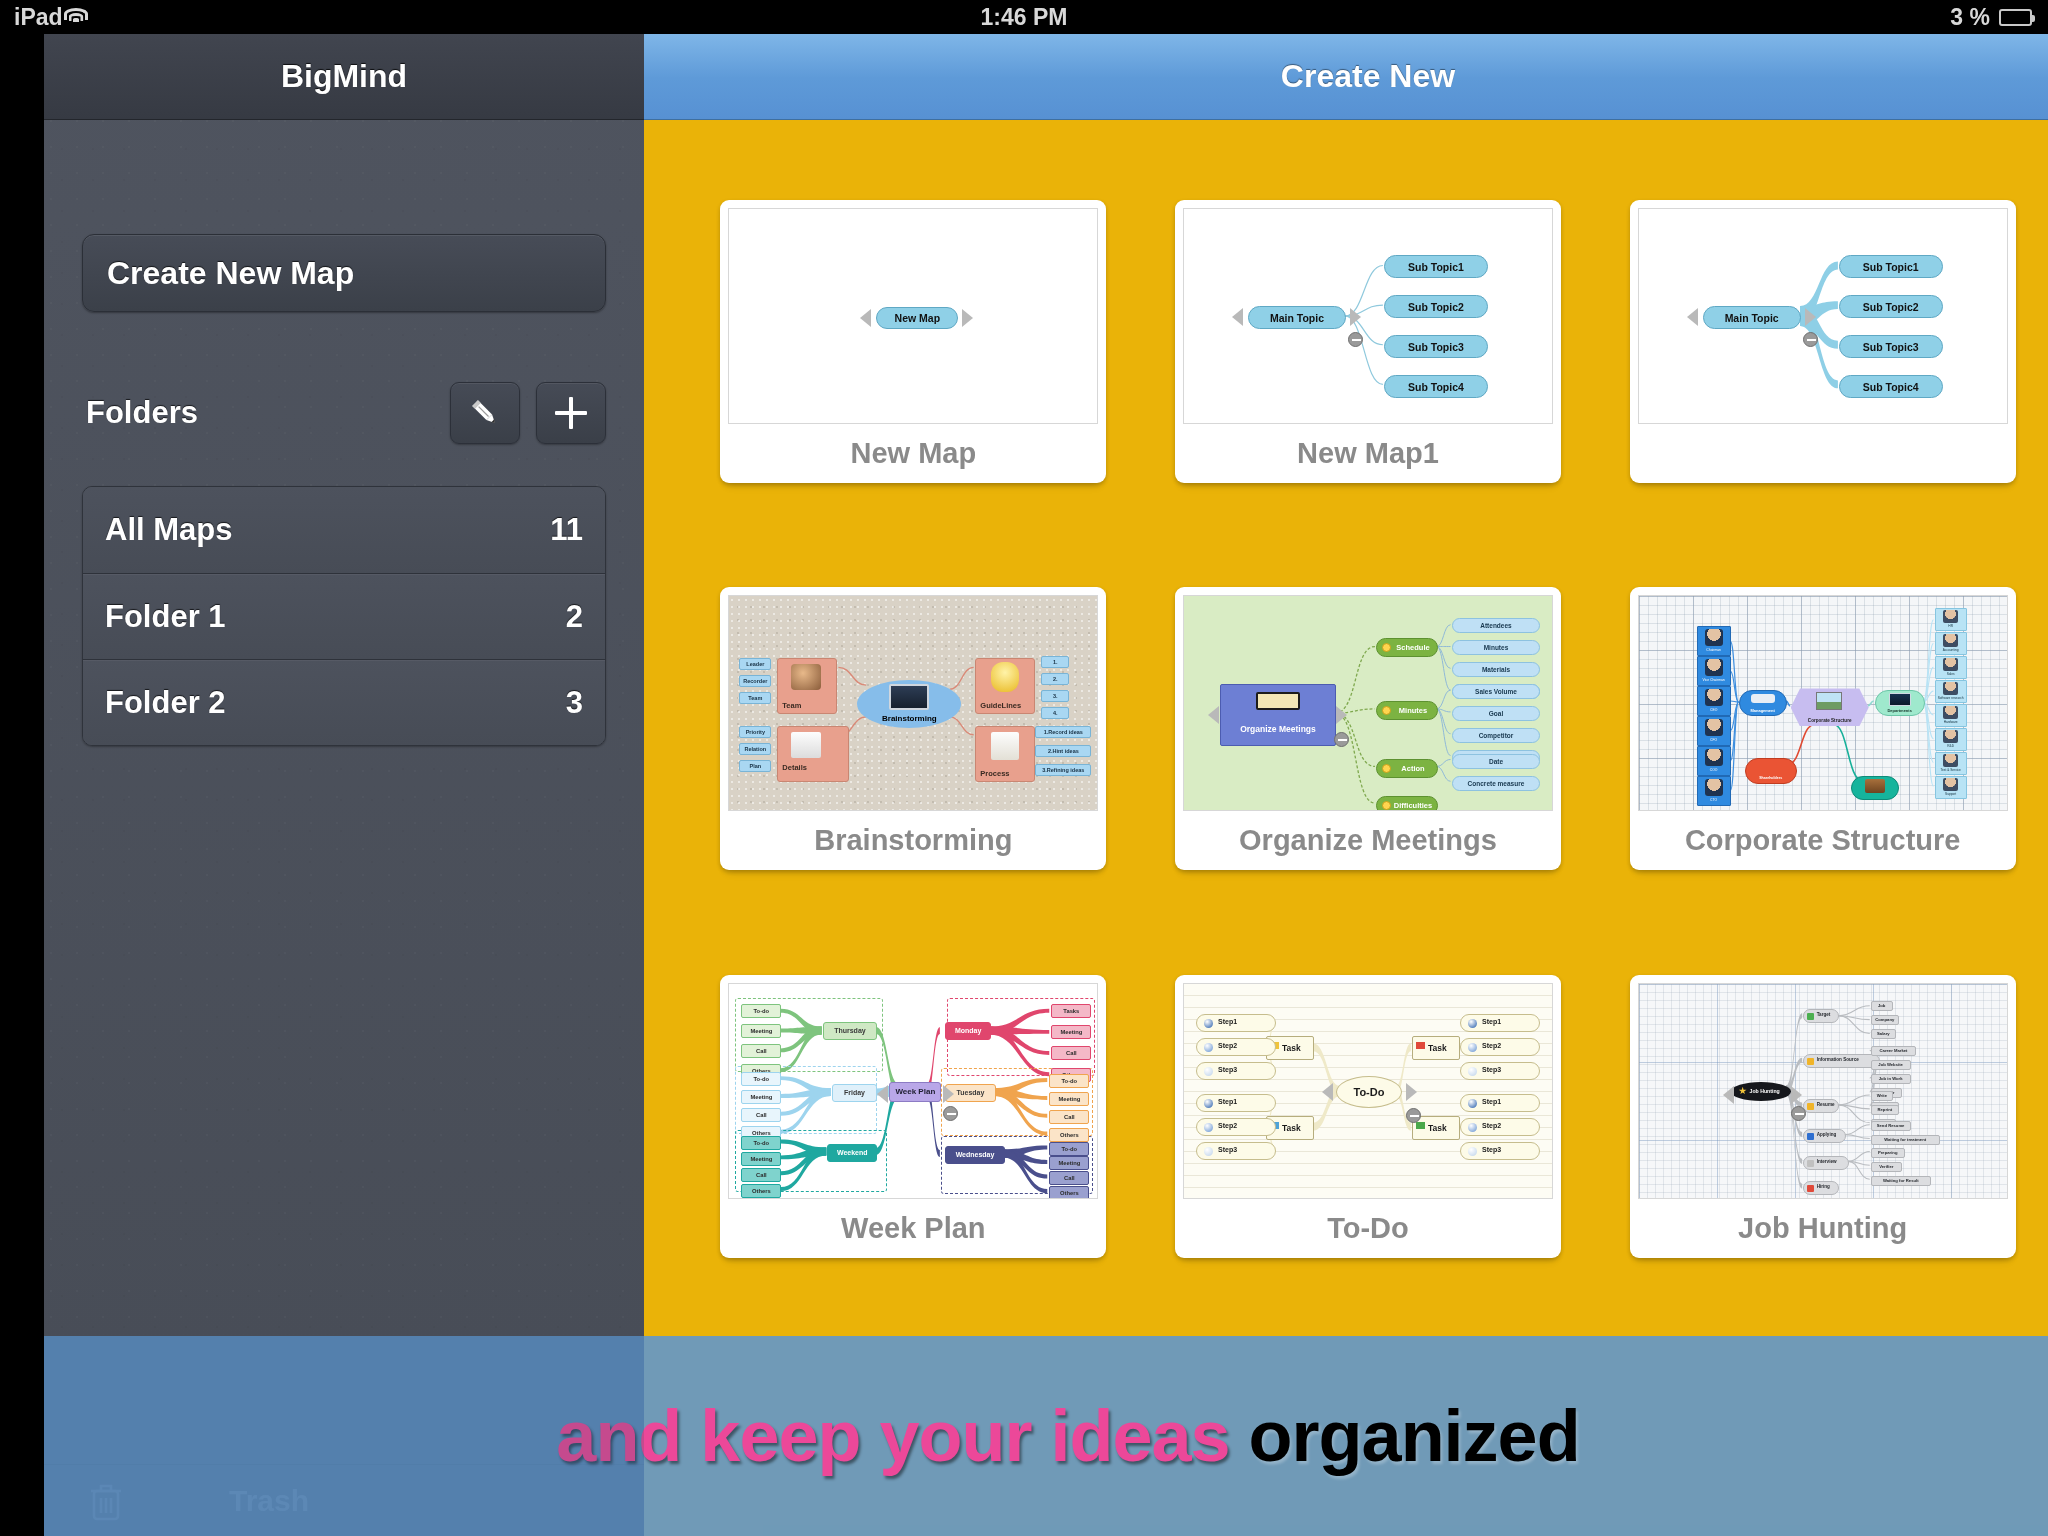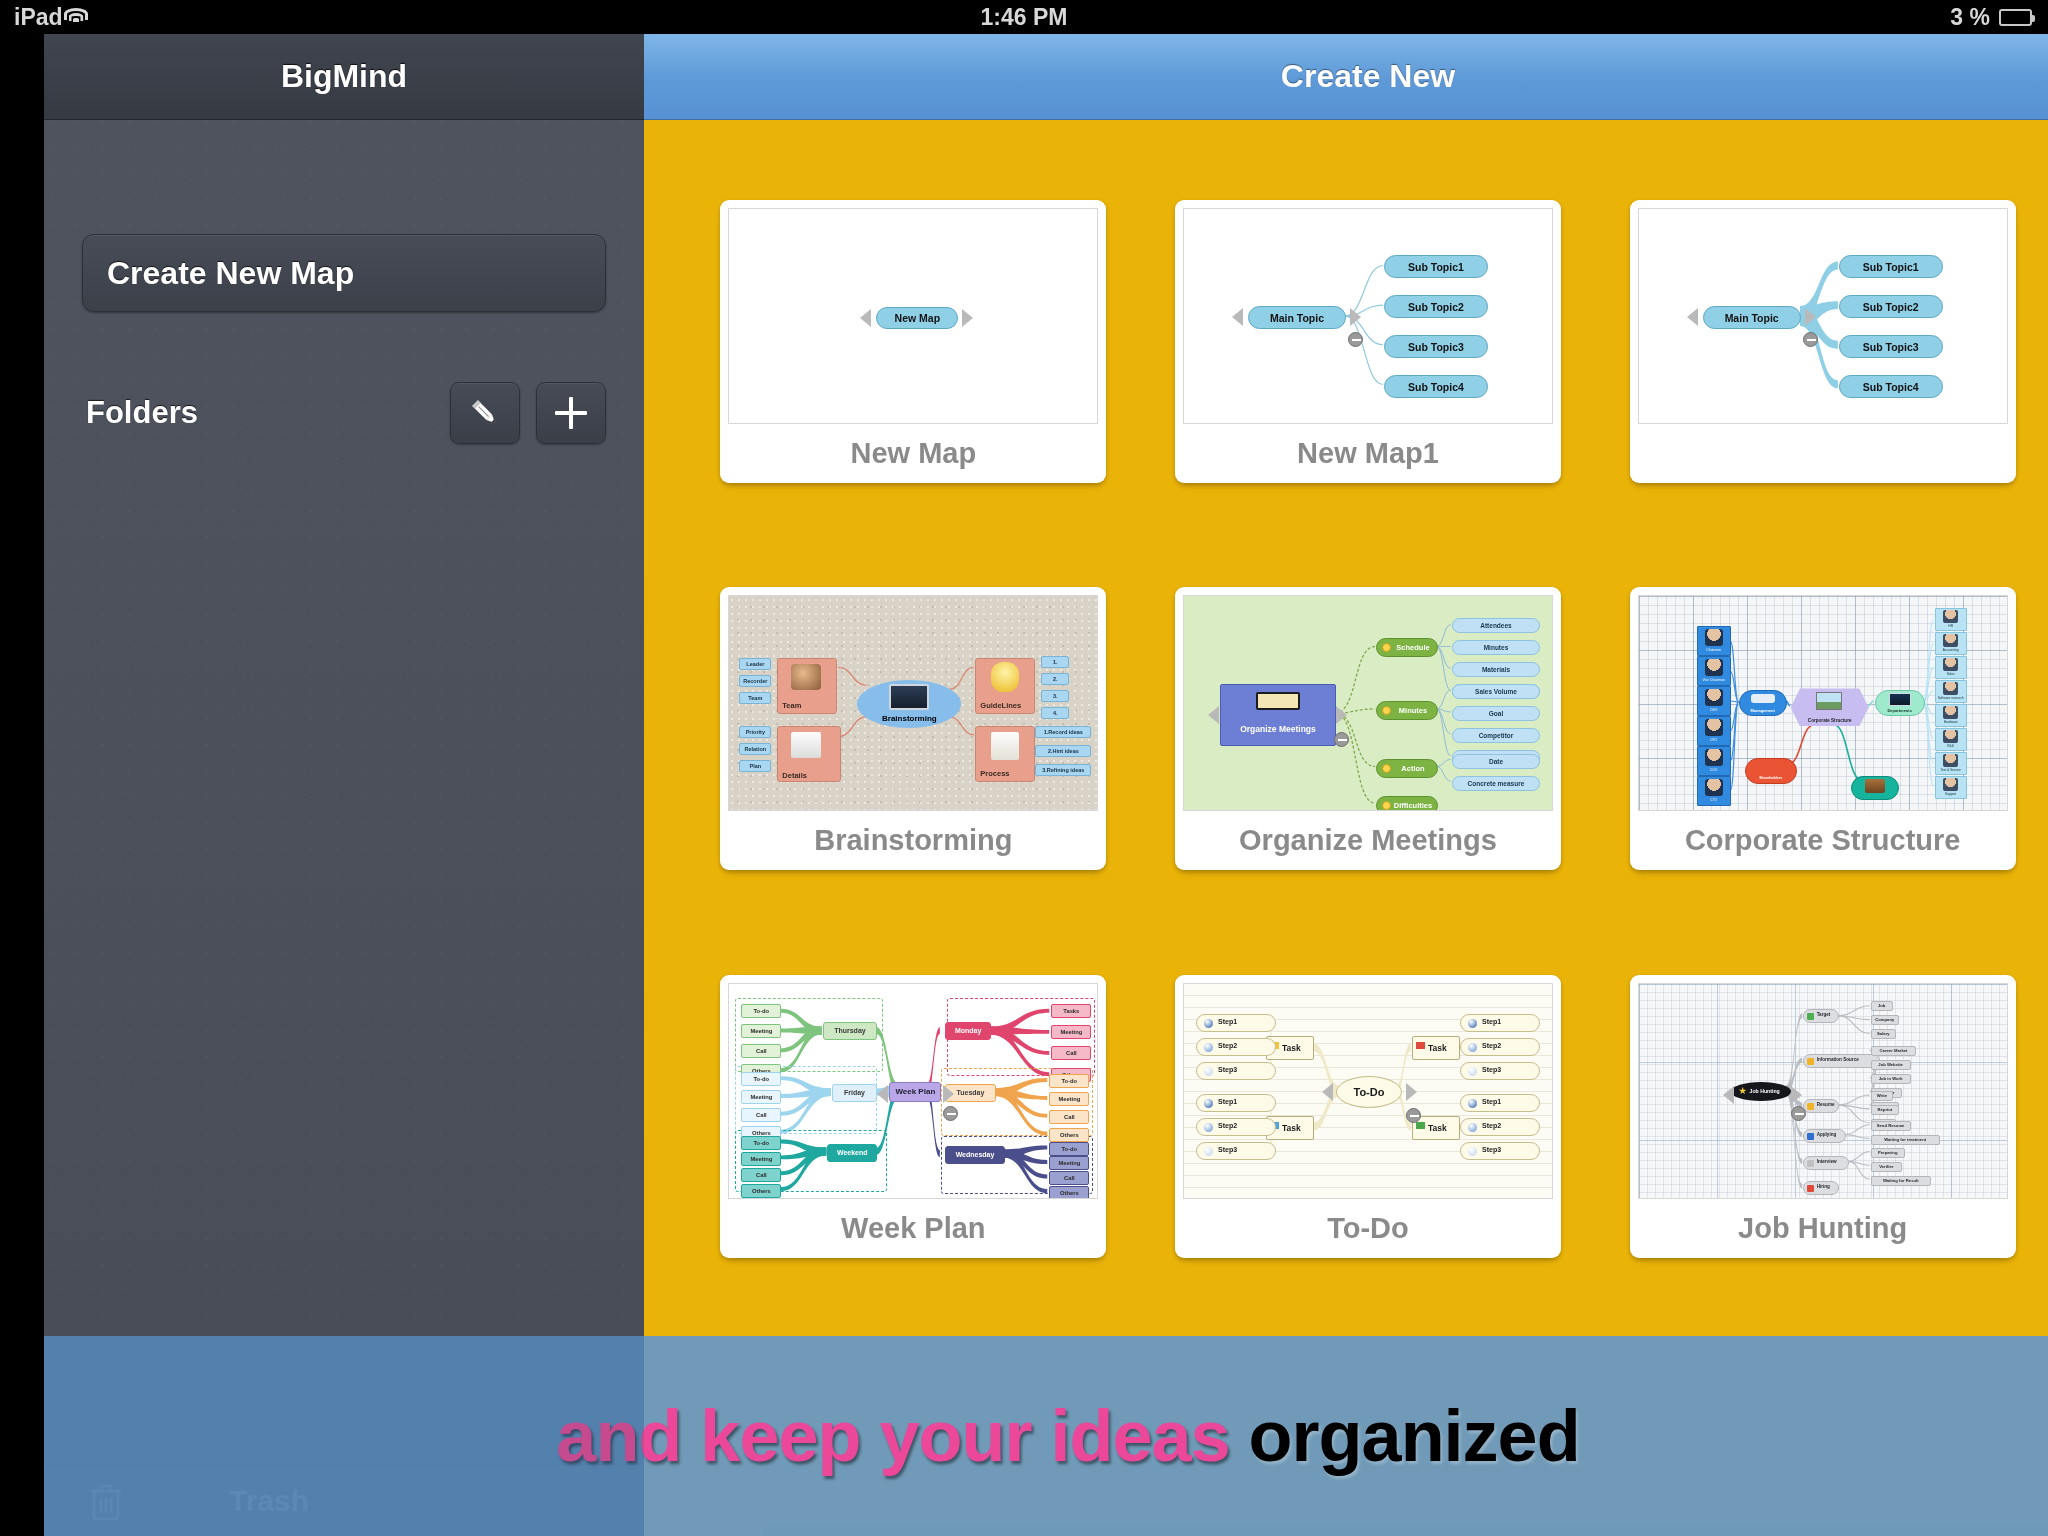--- a/index.html
+++ b/index.html
@@ -181,20 +181,34 @@
             </g>
               </svg>
           </span>
         </span>
         <span class="sq-btn">
           <span class="plus"></span>
         </span>
       </span>
     </div>
 
+    <div class="folder-list" id="folderList">
+        <div class="folder-item">
+          <span class="folder-name">All Maps</span>
+          <span class="folder-count">11</span>
+        </div>
+        <div class="folder-item">
+          <span class="folder-name">Folder 1</span>
+          <span class="folder-count">2</span>
+        </div>
+        <div class="folder-item">
+          <span class="folder-name">Folder 2</span>
+          <span class="folder-count">3</span>
+        </div>
+      </div>
 
     <div class="trashbar">
       <span class="trash-icon">
         <svg viewBox="0 0 36 42">
             <g fill="none" stroke="#8c98a8" stroke-width="2.6">
           <rect x="6" y="11" width="24" height="28" rx="3"></rect>
           <path d="M3 11h30"></path>
               <path d="M13 11V6h10v5"></path>
           <path d="M13 18v15M18 18v15M23 18v15"></path>
         </g>
@@ -265,21 +279,21 @@
             <div class="thumb" style="background: radial-gradient(circle at 3px 4px, rgba(255, 255, 255, 0.5) 0.8px, transparent 0.8px) 0% 0% / 7px 7px, radial-gradient(circle at 9px 11px, rgba(120, 110, 95, 0.22) 0.8px, transparent 0.8px) 0% 0% / 13px 13px rgb(217, 210, 198);">
               <svg class="wires" viewBox="0 0 370 216" preserveAspectRatio="none">
                 <path d="M110,72 C124,72 124,90 138,90" fill="none" stroke="#d98a78" stroke-width="1.4"></path>
                 <path d="M110,142 C124,142 124,122 138,122" fill="none" stroke="#d98a78" stroke-width="1.4"></path>
                 <path d="M246,72 C234,72 234,94 222,94" fill="none" stroke="#d98a78" stroke-width="1.4"></path>
                 <path d="M246,140 C234,140 234,122 222,122" fill="none" stroke="#d98a78" stroke-width="1.4"></path>
               </svg>
               <div style="position: absolute; left: 128px; top: 84px; width: 104px; height: 48px; border-radius: 50%; background: rgb(134, 189, 234); display: flex; align-items: flex-end; justify-content: center; font-size: 8px; font-weight: bold; padding-bottom: 5px;">Brainstorming</div>
               <div style="position: absolute; left: 160px; top: 88px; width: 40px; height: 26px; background: linear-gradient(rgb(45, 61, 85), rgb(22, 32, 46)); border: 2px solid rgb(207, 214, 222); border-radius: 2px;"></div>
               <div class="node" style="left: 48px; top: 62px; width: 60px; height: 56px; background: rgb(232, 160, 141); font-size: 7.5px; color: rgb(58, 42, 34); border-radius: 3px; border: 1px solid rgb(201, 134, 114); align-items: flex-end; justify-content: flex-start; padding: 0px 0px 3px 4px;">Team</div>
-              <div class="node" style="left: 48px; top: 130px; width: 64px; height: 56px; background: rgb(232, 160, 141); font-size: 7.5px; color: rgb(58, 42, 34); border-radius: 3px; border: 1px solid rgb(201, 134, 114); align-items: flex-end; justify-content: flex-start; padding: 0px 0px 1px 4px;">Details</div>
+              <div class="node" style="left: 48px; top: 130px; width: 72px; height: 56px; background: rgb(232, 160, 141); font-size: 7.5px; color: rgb(58, 42, 34); border-radius: 3px; border: 1px solid rgb(201, 134, 114); align-items: flex-end; justify-content: flex-start; padding: 0px 0px 9px 4px;">Details</div>
               <div class="node" style="left: 246px; top: 62px; width: 60px; height: 56px; background: rgb(232, 160, 141); font-size: 7.5px; color: rgb(58, 42, 34); border-radius: 3px; border: 1px solid rgb(201, 134, 114); align-items: flex-end; justify-content: flex-start; padding: 0px 0px 3px 4px;">GuideLines</div>
               <div class="node" style="left: 246px; top: 130px; width: 60px; height: 56px; background: rgb(232, 160, 141); font-size: 7.5px; color: rgb(58, 42, 34); border-radius: 3px; border: 1px solid rgb(201, 134, 114); align-items: flex-end; justify-content: flex-start; padding: 0px 0px 3px 4px;">Process</div>
               <div style="position: absolute; left: 62px; top: 68px; width: 30px; height: 26px; background: radial-gradient(circle at 40% 35%, rgb(232, 185, 138), rgb(138, 92, 58)); border-radius: 4px;"></div>
               <div style="position: absolute; left: 62px; top: 136px; width: 30px; height: 26px; background: linear-gradient(rgb(253, 253, 253), rgb(220, 220, 220)); border-radius: 2px;"></div>
               <div style="position: absolute; left: 262px; top: 66px; width: 28px; height: 30px; background: radial-gradient(circle at 50% 35%, rgb(255, 243, 168), rgb(232, 184, 32)); border-radius: 12px;"></div>
               <div style="position: absolute; left: 262px; top: 136px; width: 28px; height: 28px; background: linear-gradient(rgb(253, 253, 253), rgb(227, 224, 214)); border-radius: 2px;"></div>
               <div class="node pill" style="left: 10px; top: 62px; width: 32px; height: 12px; background: rgb(169, 215, 242); font-size: 5.5px; color: rgb(23, 48, 68); border-radius: 2px; border: 1px solid rgb(121, 180, 214);">Leader</div>
               <div class="node pill" style="left: 10px; top: 79px; width: 32px; height: 12px; background: rgb(169, 215, 242); font-size: 5.5px; color: rgb(23, 48, 68); border-radius: 2px; border: 1px solid rgb(121, 180, 214);">Recorder</div>
               <div class="node pill" style="left: 10px; top: 96px; width: 32px; height: 12px; background: rgb(169, 215, 242); font-size: 5.5px; color: rgb(23, 48, 68); border-radius: 2px; border: 1px solid rgb(121, 180, 214);">Team</div>
               <div class="node pill" style="left: 10px; top: 130px; width: 32px; height: 12px; background: rgb(169, 215, 242); font-size: 5.5px; color: rgb(23, 48, 68); border-radius: 2px; border: 1px solid rgb(121, 180, 214);">Priority</div>

